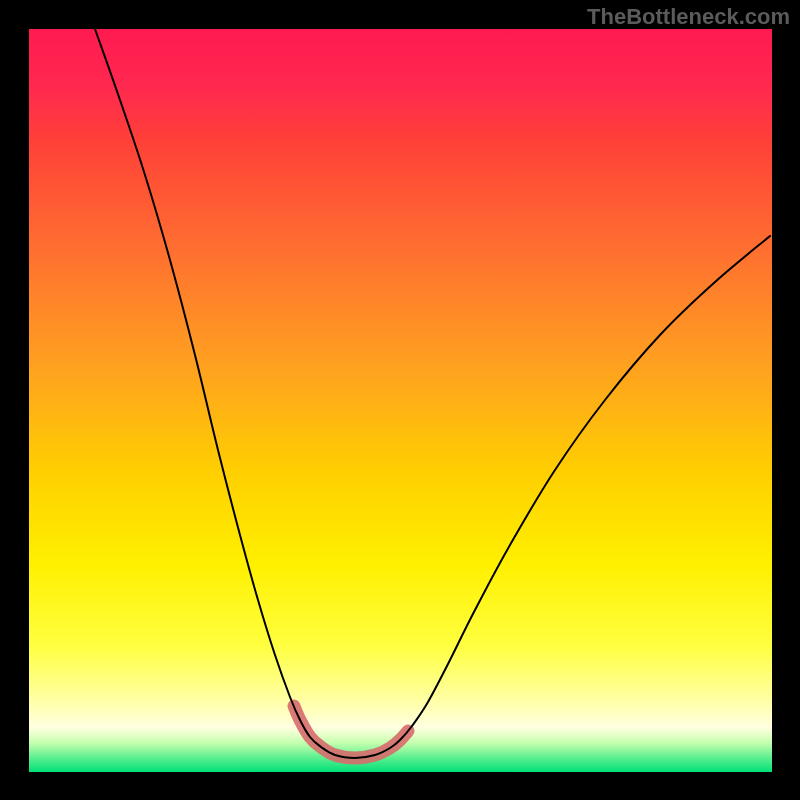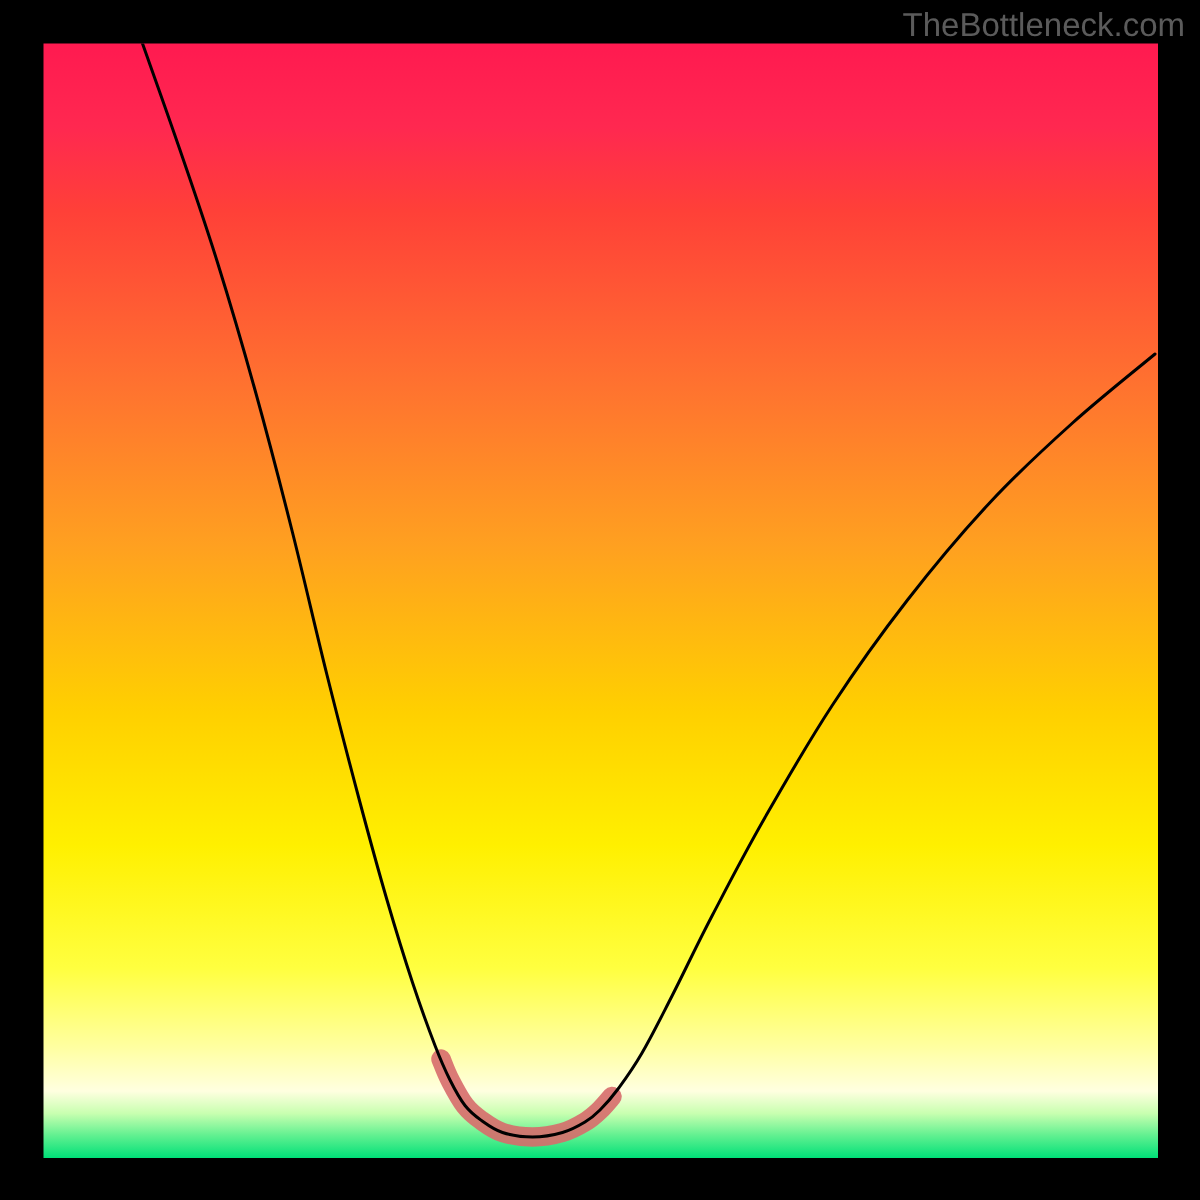--- a/index.html
+++ b/index.html
@@ -14,21 +14,21 @@
     width: 800px;
     height: 800px;
     background: #000000;
   }
   .watermark {
     position: absolute;
     top: 4px;
     right: 10px;
     font-family: Arial, Helvetica, sans-serif;
     font-size: 22px;
-    font-weight: normal;
+    font-weight: bold;
     color: #5b5b5b;
     letter-spacing: 0px;
     -webkit-font-smoothing: antialiased;
   }
   svg {
     position: absolute;
     top: 0;
     left: 0;
   }
 </style>

